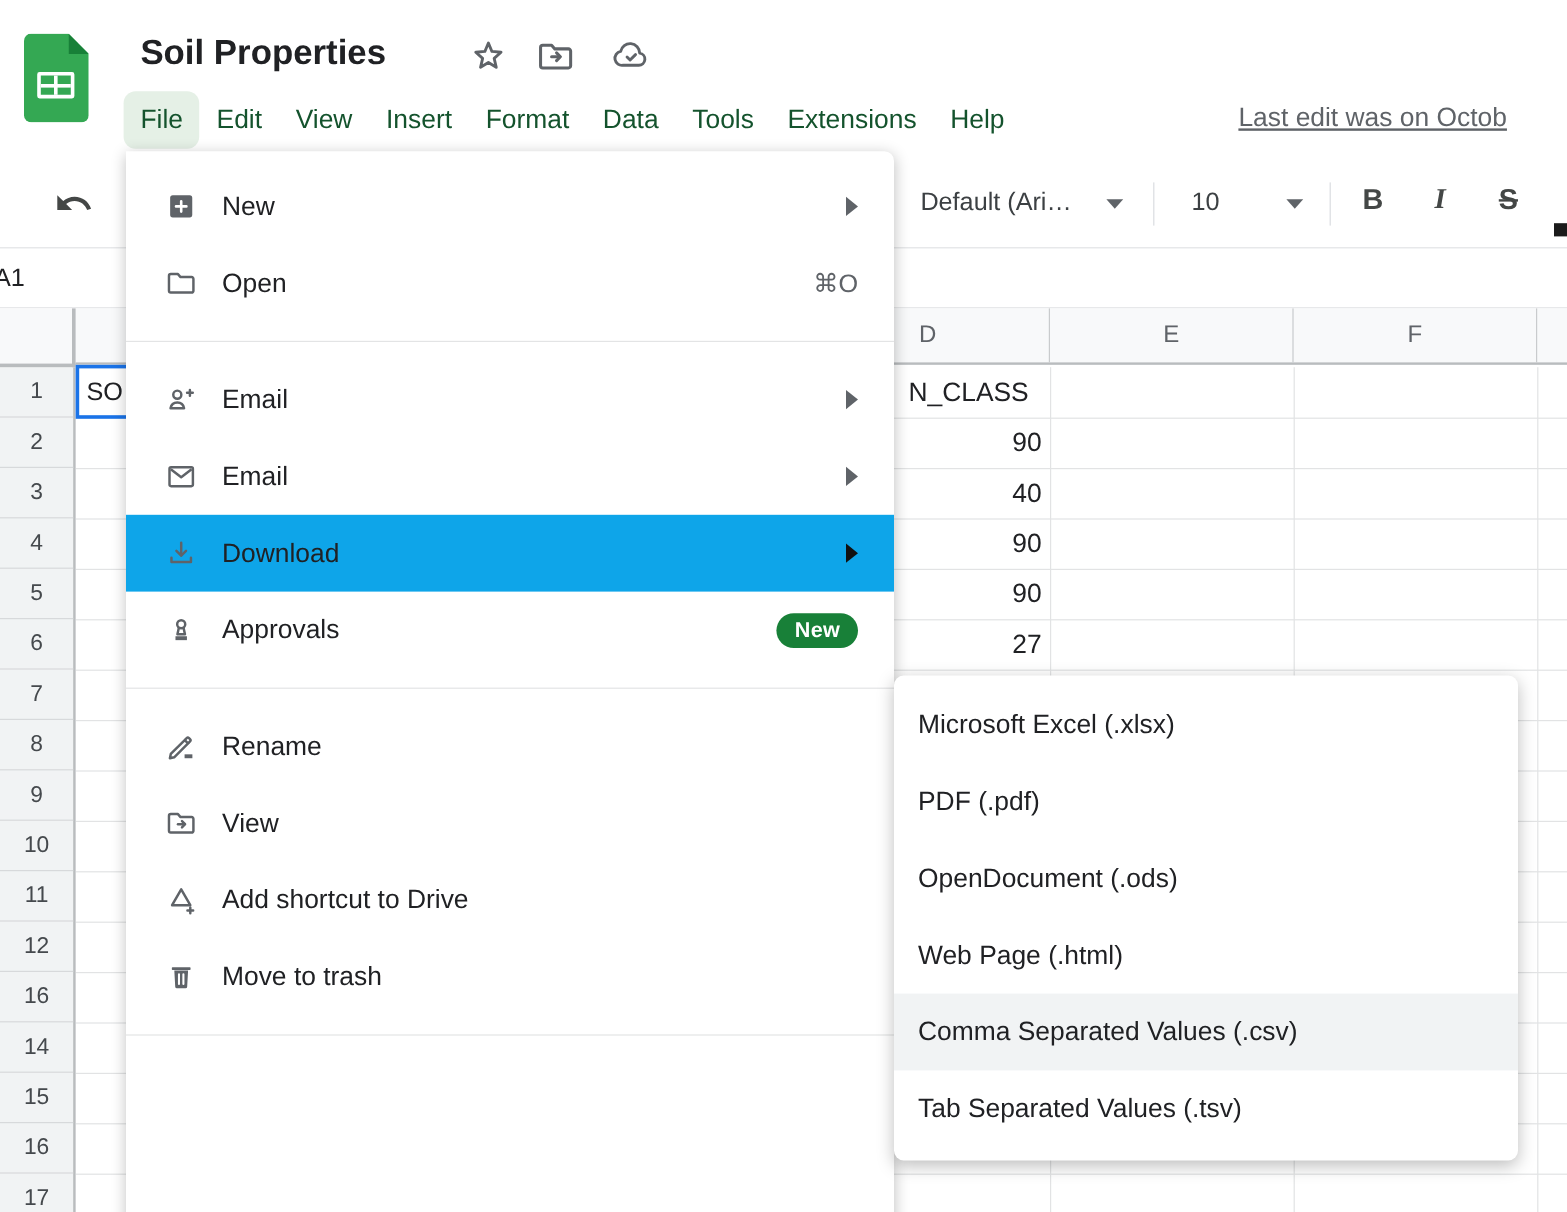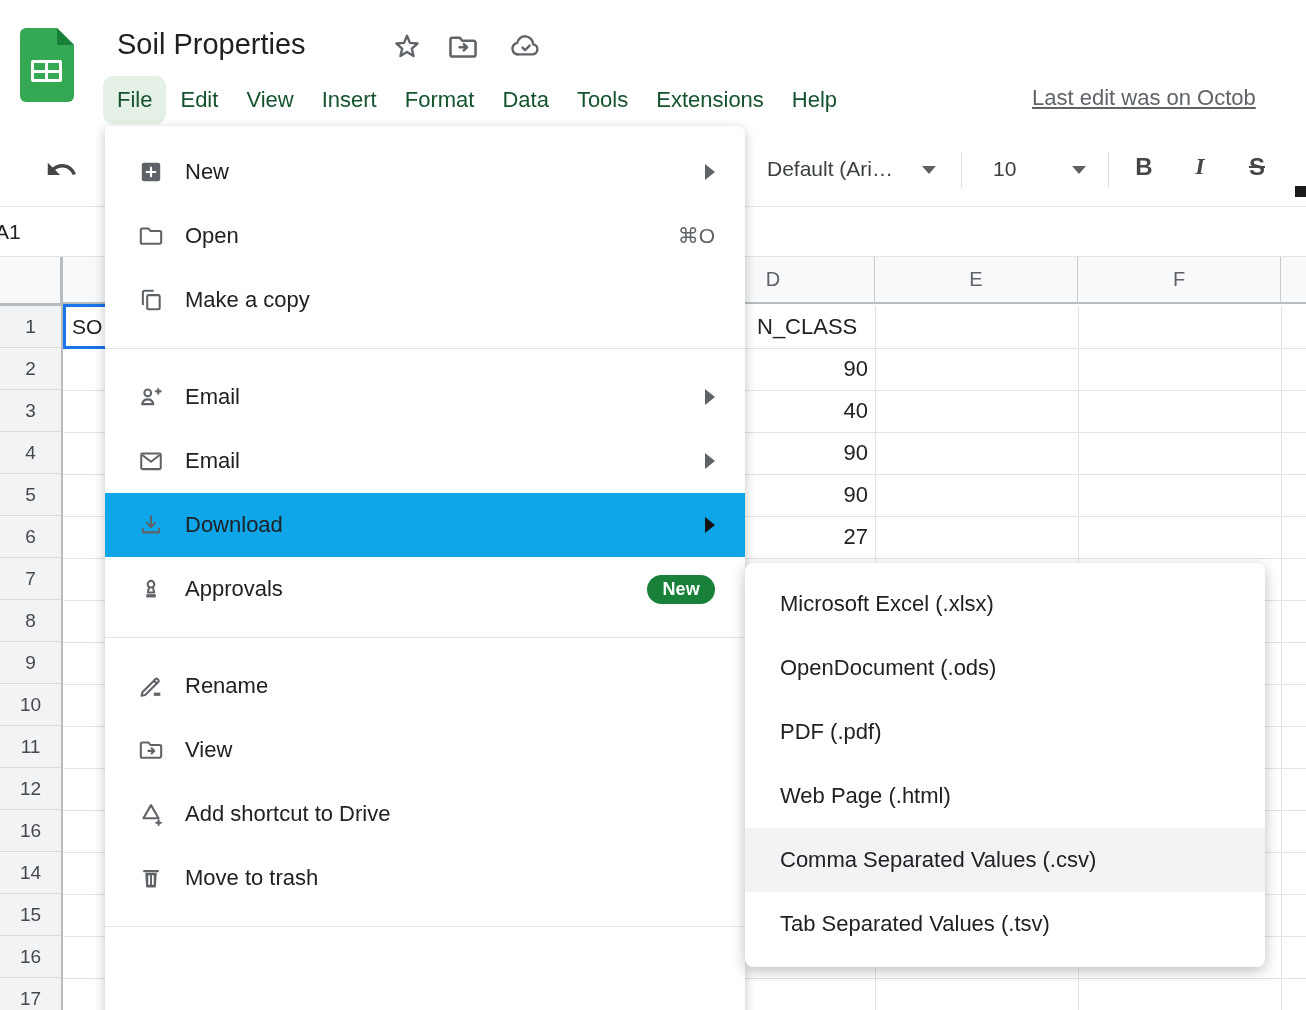--- a/index.html
+++ b/index.html
@@ -11,21 +11,21 @@
   .logo { position:absolute; left:20px; top:28px; width:54px; height:74px; }
   .logo .sheet { position:absolute; inset:0; background:#34a853; border-radius:6px;
     clip-path: polygon(0 0, calc(100% - 17px) 0, 100% 17px, 100% 100%, 0 100%); }
   .logo .fold { position:absolute; right:0; top:0; width:17px; height:17px; background:#188038;
     clip-path: polygon(0 0, 100% 100%, 0 100%); }
   .logo .gridicon { position:absolute; left:11px; top:32px; width:31px; height:22px;
     border:3px solid #fff; border-radius:2px; }
   .logo .gridicon::before { content:""; position:absolute; left:0; right:0; top:calc(50% - 1.5px); height:3px; background:#fff; }
   .logo .gridicon::after { content:""; position:absolute; top:0; bottom:0; left:calc(50% - 1.5px); width:3px; background:#fff; }
 
-  .doc-title { position:absolute; left:117px; top:28px; font-size:29px; font-weight:400; color:#202124; }
+  .doc-title { position:absolute; left:117px; top:28px; font-size:29px; font-weight:700; color:#202124; }
   .title-ico { position:absolute; top:31px; width:32px; height:32px; color:#5f6368; }
   .title-ico svg { width:100%; height:100%; }
 
   .menubar { position:absolute; left:103px; top:76px; height:48px; display:flex; align-items:center; z-index:5; }
   .mb-item { padding:0 14px; font-size:22px; color:#14532d; height:48px; display:flex; align-items:center; cursor:default; }
   .mb-item.active { background:#e5f0e6; border-radius:10px; }
   .last-edit { position:absolute; left:1032px; top:85px; font-size:22px; color:#5f6368;
     text-decoration:underline; white-space:nowrap; }
 
   
@@ -75,21 +75,21 @@
     border-left:10px solid #5f6368; }
   .sub-arrow.black { border-left-color:#111; }
   .shortcut { font-size:21px; color:#5f6368; }
   .badge { background:#188038; color:#fff; font-size:18px; font-weight:700; padding:4px 15px;
     border-radius:16px; letter-spacing:.2px; }
   .m-divider { height:1px; background:#e3e4e5; margin:16px 0; }
 
   
   .submenu { position:absolute; left:745px; top:563px; width:520px; height:404px; background:#fff;
     border-radius:8px; box-shadow:0 4px 14px rgba(0,0,0,.26); padding-top:9px; z-index:30; }
-  .smi { height:64px; display:flex; align-items:center; padding-left:35px; font-size:22px;
+  .smi { height:64px; display:flex; align-items:center; padding-left:20px; font-size:22px;
     color:#202124; cursor:default; }
   .smi.highlight { background:#f1f3f4; }
 </style>
 </head>
 <body>
 
 <div class="app">
 
   <div class="colhdr">
     <div class="hcell" style="left:63px"></div>
@@ -229,29 +229,20 @@
       <span class="mi-ico">
         <svg viewBox="0 0 24 24" fill="none" stroke="currentColor" stroke-width="1.9" stroke-linejoin="round">
           <path d="M9.5 5l2 2.3H20a1.4 1.4 0 0 1 1.4 1.4v9.1A1.4 1.4 0 0 1 20 19.2H4a1.4 1.4 0 0 1-1.4-1.4V6.4A1.4 1.4 0 0 1 4 5h5.5z"></path>
         </svg>
       </span>
       <span class="mi-label">Open</span>
       <span class="mi-right shortcut">⌘O</span>
     </div>
 
 
-    <div class="mi">
-      <span class="mi-ico">
-        <svg viewBox="0 0 24 24" fill="none" stroke="currentColor" stroke-width="1.9" stroke-linejoin="round">
-          <rect x="8.5" y="7.5" width="11.5" height="13" rx="1.2"></rect>
-          <path d="M4.5 16.5V5A1.5 1.5 0 0 1 6 3.5h8.5"></path>
-        </svg>
-      </span>
-      <span class="mi-label">Make a copy</span>
-    </div>
 
     <div class="m-divider"></div>
 
     <div class="mi">
       <span class="mi-ico">
         <svg viewBox="0 0 24 24" fill="none" stroke="currentColor" stroke-width="1.9" stroke-linecap="round" stroke-linejoin="round">
           <circle cx="9" cy="8.2" r="3.1"></circle>
           <path d="M3.8 18.6c.5-2.9 2.6-4.4 5.2-4.4s4.7 1.5 5.2 4.4z"></path>
           <path d="M16.5 6.8h4.4M18.7 4.6V9"></path>
         </svg>
@@ -338,20 +329,20 @@
         </svg>
       </span>
       <span class="mi-label">Move to trash</span>
     </div>
 
     <div class="m-divider"></div>
   </div>
 
   <div class="submenu">
     <div class="smi">Microsoft Excel (.xlsx)</div>
+    <div class="smi">PDF (.pdf)</div>
     <div class="smi">OpenDocument (.ods)</div>
-    <div class="smi">PDF (.pdf)</div>
     <div class="smi">Web Page (.html)</div>
     <div class="smi highlight">Comma Separated Values (.csv)</div>
     <div class="smi">Tab Separated Values (.tsv)</div>
   </div>
 
 </div>
 
 </body></html>

